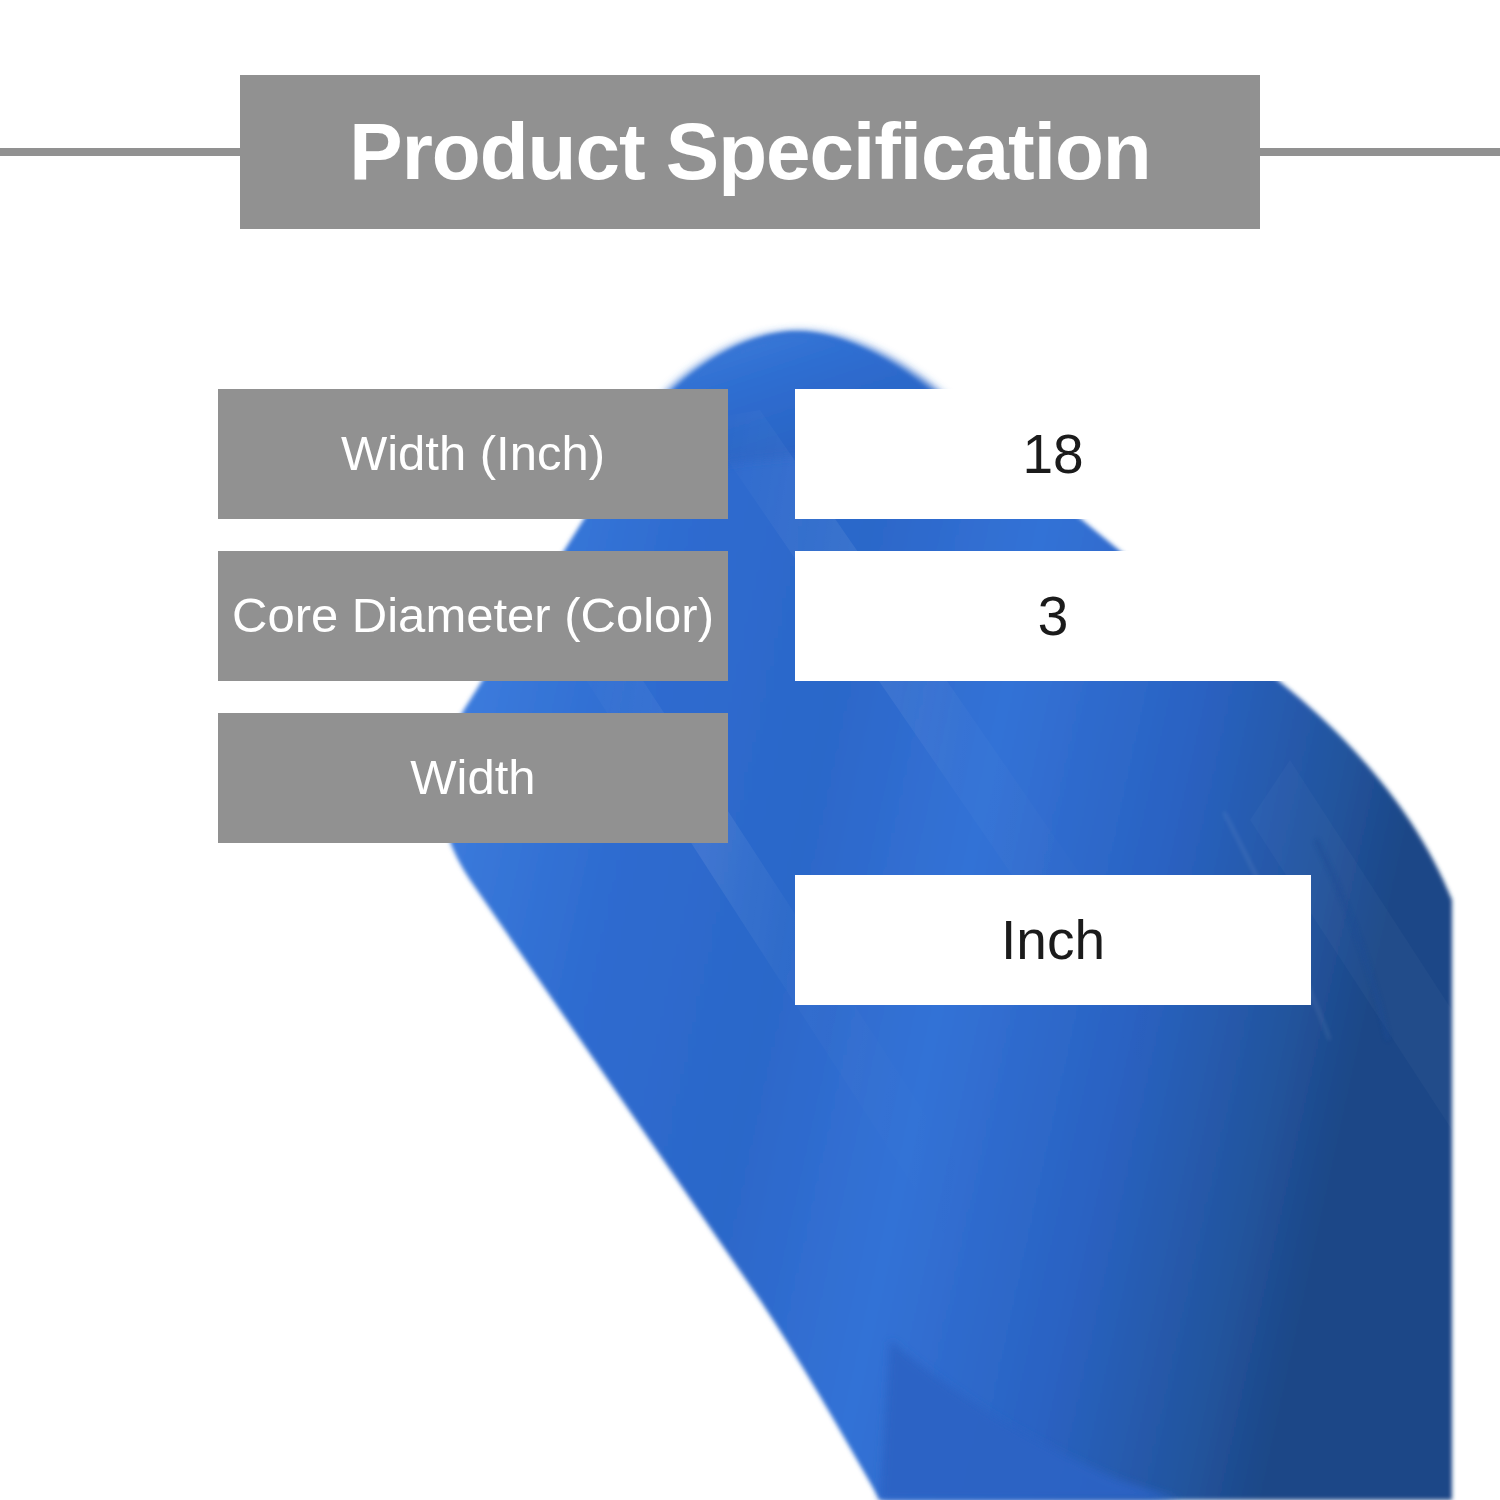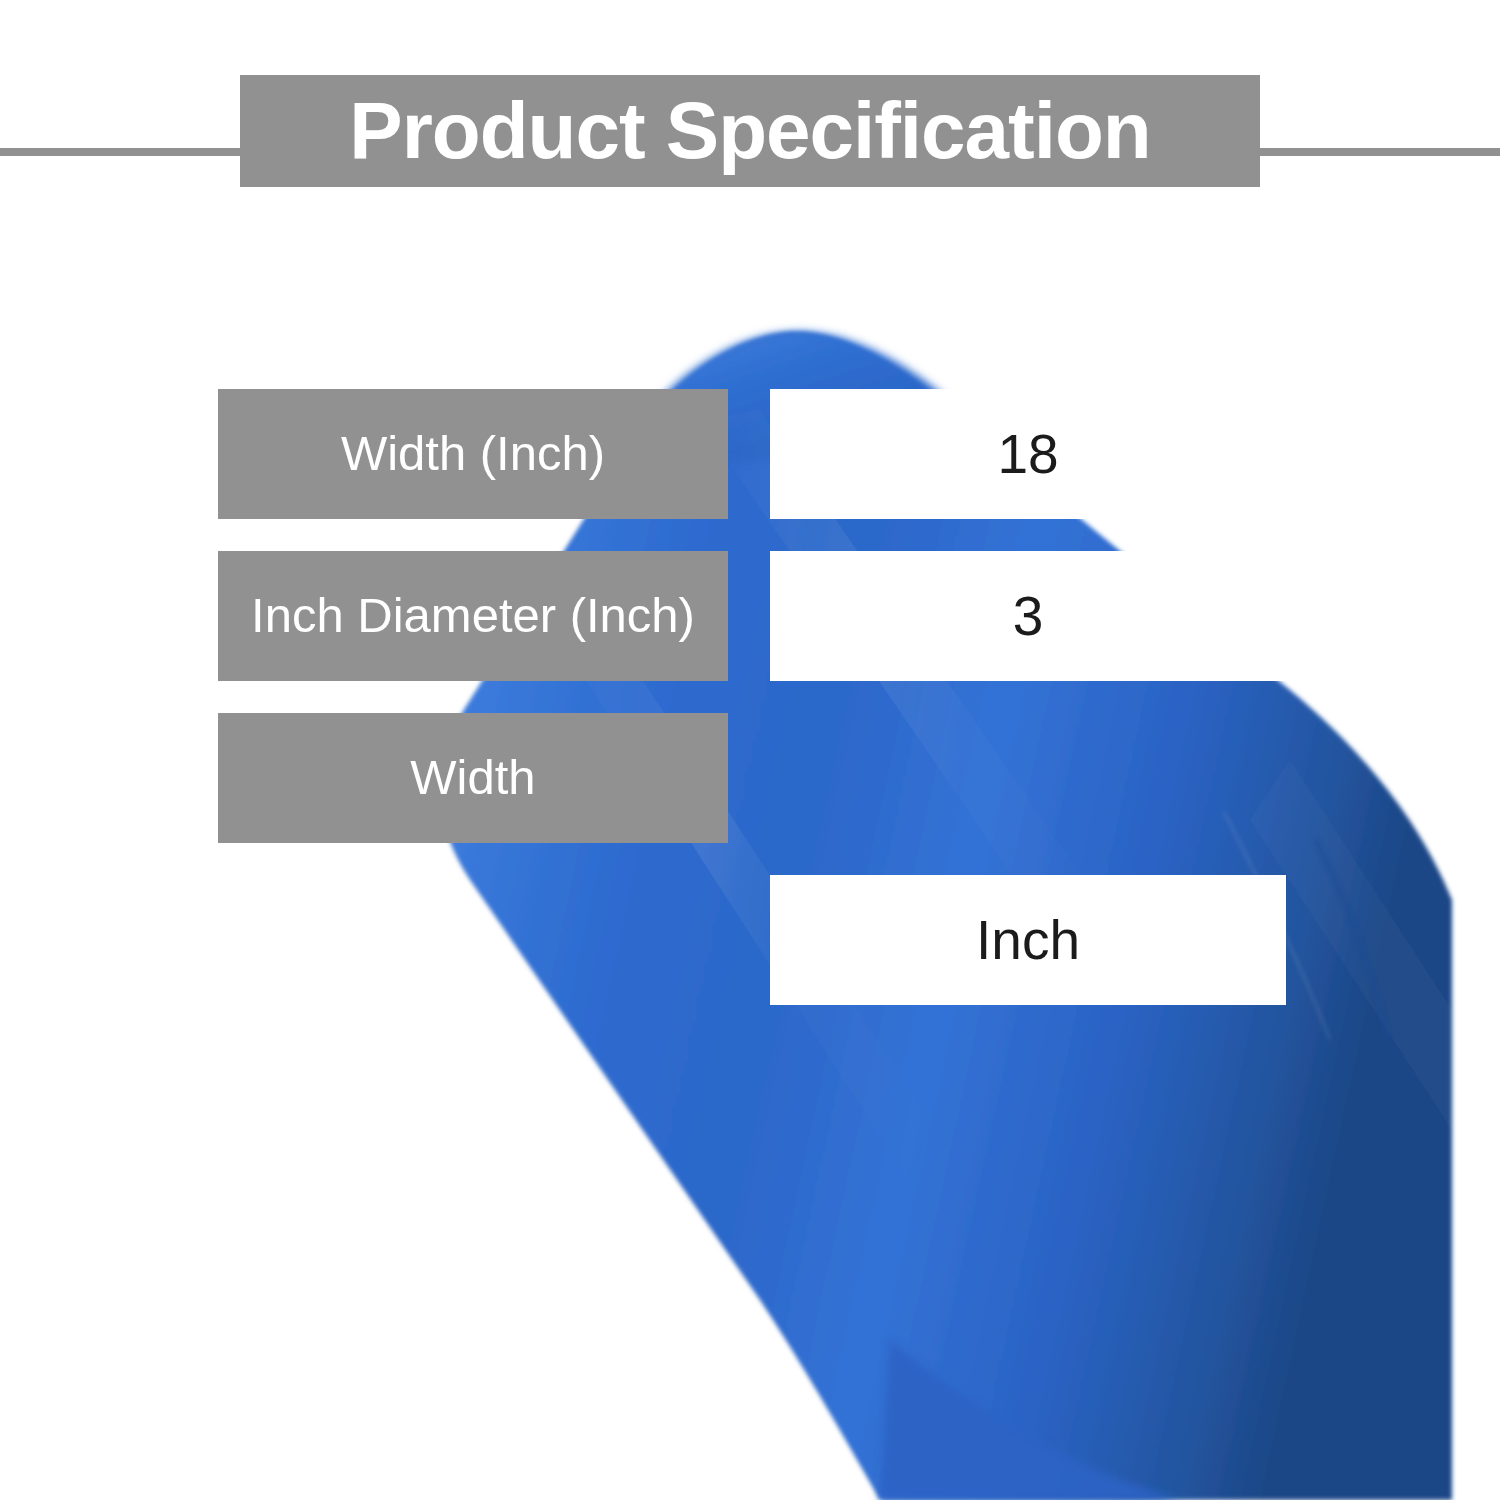--- a/index.html
+++ b/index.html
@@ -27,21 +27,21 @@
     background: #919191;
   }
   .title-rule.left  { left: 0px;    width: 244px; }
   .title-rule.right { left: 1256px; width: 244px; }
 
   .title-bar {
     position: absolute;
     left: 240px;
     top: 75px;
     width: 1020px;
-    height: 112px;
+    height: 154px;
     background: #919191;
     display: flex;
     align-items: center;
     justify-content: center;
   }
   .title-text {
     color: #ffffff;
     font-size: 80px;
     font-weight: 700;
     letter-spacing: -1px;
@@ -86,21 +86,21 @@
     padding: 13px 10px;
   }
   .spec-label-text {
     color: #ffffff;
     font-size: 49px;
     font-weight: 400;
     line-height: 1.1;
   }
   .spec-value {
     position: absolute;
-    left: 770px;
+    left: 795px;
     top: 0;
     width: 516px;
     height: 130px;
     background: #ffffff;
     display: flex;
     align-items: center;
     justify-content: center;
     text-align: right;
     box-sizing: border-box;
     padding: 0 10px;
@@ -200,21 +200,21 @@
         <span class="spec-label-text">Width (Inch)</span>
       </div>
       <div class="spec-value">
         <span class="spec-value-text">18</span>
       </div>
     </div>
 
 
     <div class="spec-row">
       <div class="spec-label">
-        <span class="spec-label-text">Inch Diameter (Inch)</span>
+        <span class="spec-label-text">Core Diameter (Color)</span>
       </div>
       <div class="spec-value">
         <span class="spec-value-text">3</span>
       </div>
     </div>
 
     <div class="spec-row">
       <div class="spec-label">
         <span class="spec-label-text">Width</span>
       </div>

